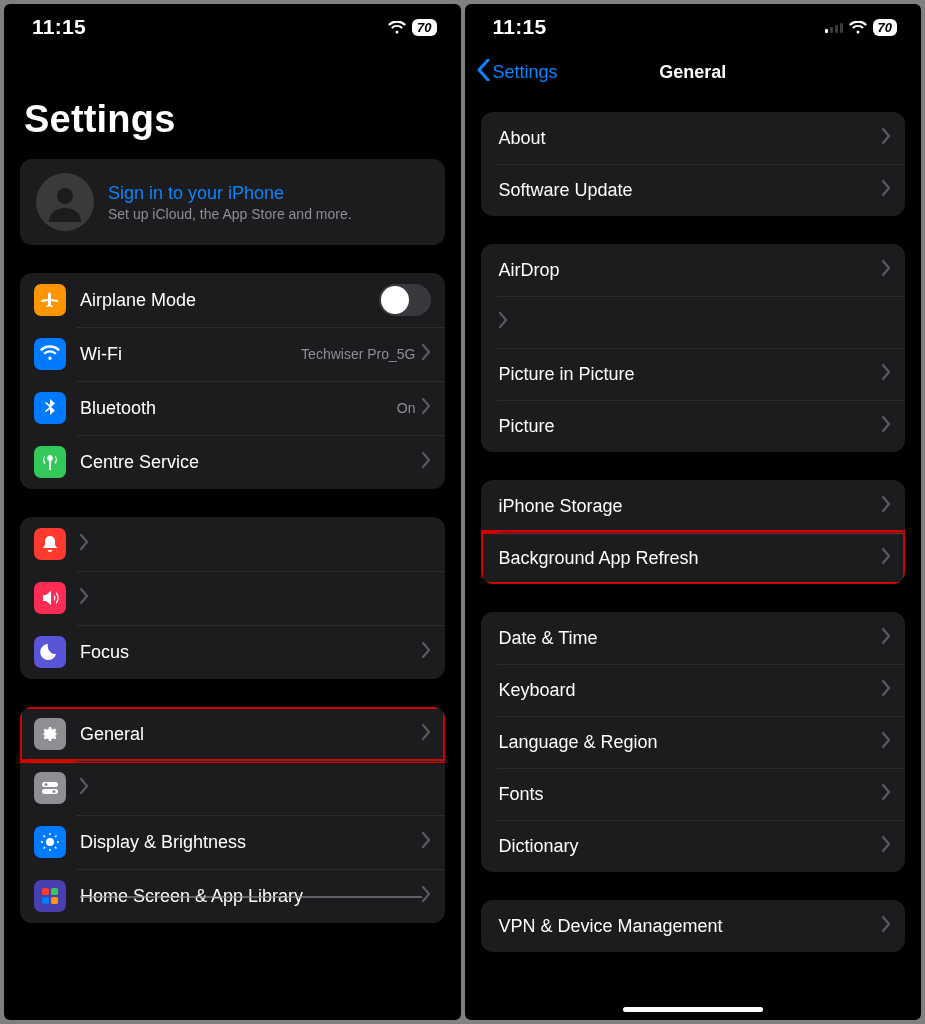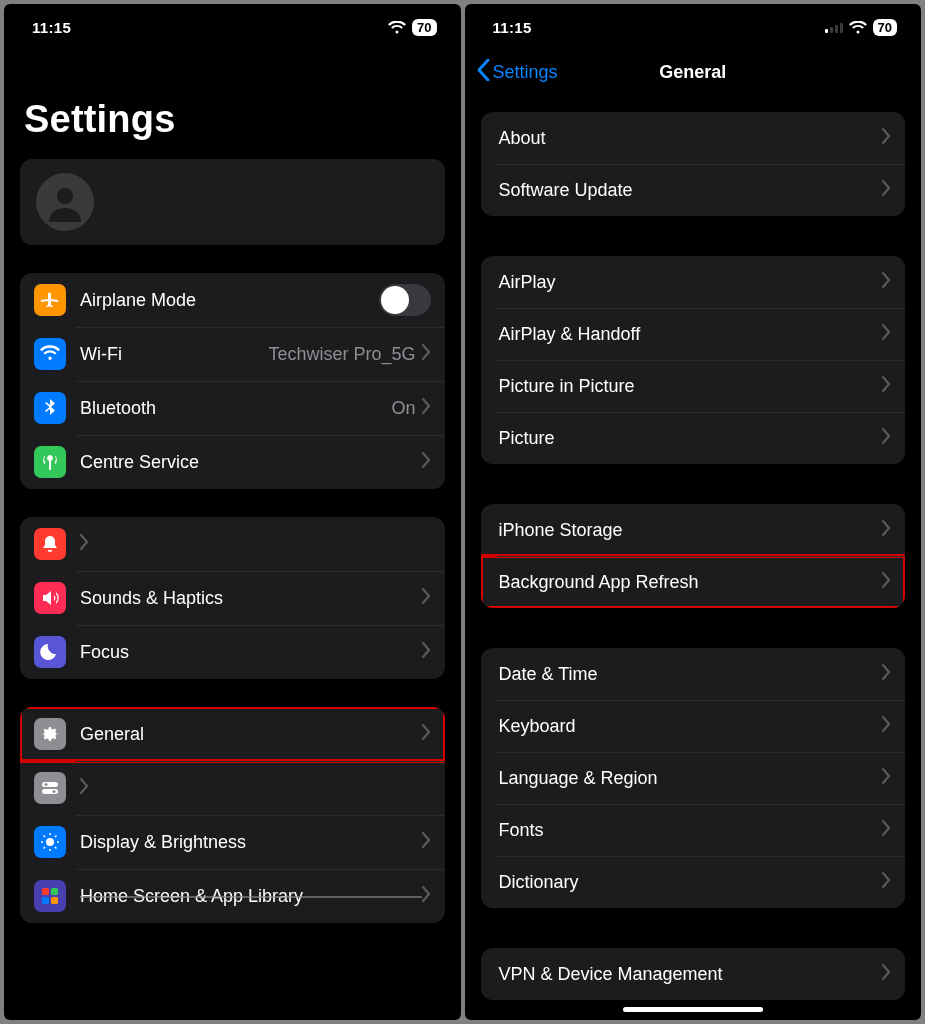--- a/index.html
+++ b/index.html
@@ -1,45 +1,45 @@
 <!DOCTYPE html>
 <html><head>
 <meta charset="utf-8">
 <style>
 * { margin:0; padding:0; box-sizing:border-box; font-family:-apple-system,"SF Pro Text","Helvetica Neue",Arial,sans-serif; -webkit-font-smoothing:antialiased; }
 body { background:#808080; width:925px; height:1024px; display:flex; gap:4px; padding:4px; }
 .phone { flex:1; background:#000; border-radius:6px; overflow:hidden; display:flex; flex-direction:column; position:relative; }
 .status-bar { height:46px; display:flex; align-items:center; justify-content:space-between; padding:0 24px 0 28px; color:#fff; }
-.status-time { font-size:15px; font-weight:600; letter-spacing:0.3px; }
-.status-icons { display:flex; align-items:center; gap:6px; }
+.status-time { font-size:21px; font-weight:600; letter-spacing:0.3px; }
+.status-icons { display:flex; align-items:center; gap:6px;font-style:italic; }
 .wifi-icon, .battery-badge { display:inline-flex; align-items:center; }
 .battery-badge { background:#fff; color:#000; border-radius:6px; padding:1px 5px; font-size:13px; font-weight:700; }
 .cellular { display:flex; align-items:flex-end; gap:2px; height:12px; }
 .cellular span { width:3px; background:#3a3a3a; border-radius:1px; }
 .cellular span.on { background:#fff; }
 .cellular span:nth-child(1){height:4px}.cellular span:nth-child(2){height:6px}.cellular span:nth-child(3){height:8px}.cellular span:nth-child(4){height:10px}
 .nav-bar { height:44px; display:flex; align-items:center; padding:0 12px; position:relative; }
 .back-btn { display:flex; align-items:center; color:#0a84ff; font-size:18px; }
 .back-chevron { margin-right:3px; }
 .nav-title { position:absolute; left:0; right:0; text-align:center; color:#fff; font-size:18px; font-weight:600; pointer-events:none; }
 .large-title { color:#fff; font-size:38px; font-weight:700; padding:48px 20px 18px; letter-spacing:0.2px; }
 .content { padding:0 16px 12px; display:flex; flex-direction:column; gap:28px; overflow:hidden; flex:1; }
-.content.gen { padding-top:18px; gap:40px; }
+.content.gen { padding-top:18px; gap:28px; }
 .signin-card { background:#1c1c1e; border-radius:12px; padding:14px 16px; display:flex; align-items:center; gap:14px; }
 .avatar { width:58px; height:58px; border-radius:50%; background:#3a3a3c; display:flex; align-items:center; justify-content:center; }
 .signin-title { color:#0a84ff; font-size:18px; font-weight:400; margin-bottom:2px; }
 .signin-sub { color:#8e8e93; font-size:14px; }
 .group { background:#1c1c1e; border-radius:12px; overflow:hidden; }
 .row { display:flex; align-items:center; padding:11px 14px 11px 14px; min-height:52px; position:relative; }
 .row + .row::before { content:""; position:absolute; top:0; left:56px; right:0; height:1px; background:#2c2c2e; }
 .row.no-icon + .row.no-icon::before { left:16px; }
 .row.no-icon { padding-left:18px; }
 .app-icon { width:32px; height:32px; border-radius:7px; margin-right:14px; display:flex; align-items:center; justify-content:center; flex-shrink:0; }
 .row-label { color:#fff; font-size:18px; flex:1; }
-.row-value { color:#8e8e93; font-size:18px; margin-right:6px; }
+.row-value { color:#8e8e93; font-size:14px; margin-right:6px; }
 .chevron { color:#5a5a5e; flex-shrink:0; }
 .toggle { width:52px; height:32px; background:#39393d; border-radius:16px; position:relative; flex-shrink:0; }
 .toggle .knob { position:absolute; width:28px; height:28px; background:#fff; border-radius:50%; top:2px; left:2px; }
 .highlight { outline:4px solid #d40000; outline-offset:-2px;align-items:center; }
 .home-indicator { position:absolute; bottom:8px; left:50%; transform:translateX(-50%); width:140px; height:5px; background:#fff; border-radius:3px; }
 .cut-text { position:relative; }
 .cut-text::after { content:""; position:absolute; left:0; right:0; top:50%; height:2px; background:#8e8e93; opacity:0.6; }
 </style>
 </head>
 <body>
@@ -61,20 +61,24 @@
 
   <div class="content">
 
     <div class="signin-card">
       <div class="avatar">
         <svg width="44" height="44" viewBox="0 0 44 44">
             <circle cx="22" cy="16" r="8" fill="#1c1c1e"></circle>
             <path d="M6 42c0-9 7-14 16-14s16 5 16 14" fill="#1c1c1e"></path>
           </svg>
       </div>
+      <div>
+        <div class="signin-title">Sign in to your iPhone</div>
+        <div class="signin-sub">Set up iCloud, the App Store and more.</div>
+      </div>
     </div>
 
     <div class="group" id="left-g1">
         <div class="row">
           <div class="app-icon" style="background:#ff9500">
             <svg width="20" height="20" viewBox="0 0 20 20">
               <path d="M18 10l-7-1V4a1.5 1.5 0 00-3 0v5l-7 1v2l7-1v4l-2 1v1l3.5-.5L13 17v-1l-2-1v-4l7 1z" fill="#fff"></path>
             </svg>
           </div>
           <span class="row-label">Airplane Mode</span>
@@ -128,21 +132,20 @@
           <span class="chevron"><svg width="9" height="16" viewBox="0 0 9 16">
               <path d="M1 1l6 7-6 7" stroke="#5a5a5e" stroke-width="2.2" fill="none" stroke-linecap="round" stroke-linejoin="round"></path>
             </svg></span>
         </div>
         <div class="row">
           <div class="app-icon" style="background:#ff2d55">
             <svg width="20" height="20" viewBox="0 0 20 20">
               <path d="M3 7v6h3l5 4V3L6 7H3zm11 0a4 4 0 010 6V7zm2-3a8 8 0 010 12v-2a6 6 0 000-8V4z" fill="#fff"></path>
             </svg>
           </div>
-          <span class="row-label">Sounds &amp; Haptics</span>
           <span class="chevron"><svg width="9" height="16" viewBox="0 0 9 16">
               <path d="M1 1l6 7-6 7" stroke="#5a5a5e" stroke-width="2.2" fill="none" stroke-linecap="round" stroke-linejoin="round"></path>
             </svg></span>
         </div>
         <div class="row">
           <div class="app-icon" style="background:#5856d6">
             <svg width="20" height="20" viewBox="0 0 20 20">
               <path d="M14 12A8 8 0 018 2a8 8 0 108 10z" fill="#fff"></path>
             </svg>
           </div>
@@ -258,27 +261,26 @@
         </div>
         <div class="row no-icon">
           <span class="row-label">Software Update</span>
           <span class="chevron"><svg width="9" height="16" viewBox="0 0 9 16">
               <path d="M1 1l6 7-6 7" stroke="#5a5a5e" stroke-width="2.2" fill="none" stroke-linecap="round" stroke-linejoin="round"></path>
             </svg></span>
         </div>
       </div>
     <div class="group" id="right-g2">
         <div class="row no-icon">
-          <span class="row-label">AirPlay</span>
-          <span class="chevron"><svg width="9" height="16" viewBox="0 0 9 16">
-              <path d="M1 1l6 7-6 7" stroke="#5a5a5e" stroke-width="2.2" fill="none" stroke-linecap="round" stroke-linejoin="round"></path>
-            </svg></span>
-        </div>
-        <div class="row no-icon">
-          <span class="row-label">AirPlay &amp; Handoff</span>
+          <span class="row-label">AirDrop</span>
+          <span class="chevron"><svg width="9" height="16" viewBox="0 0 9 16">
+              <path d="M1 1l6 7-6 7" stroke="#5a5a5e" stroke-width="2.2" fill="none" stroke-linecap="round" stroke-linejoin="round"></path>
+            </svg></span>
+        </div>
+        <div class="row no-icon">
           <span class="chevron"><svg width="9" height="16" viewBox="0 0 9 16">
               <path d="M1 1l6 7-6 7" stroke="#5a5a5e" stroke-width="2.2" fill="none" stroke-linecap="round" stroke-linejoin="round"></path>
             </svg></span>
         </div>
         <div class="row no-icon">
           <span class="row-label">Picture in Picture</span>
           <span class="chevron"><svg width="9" height="16" viewBox="0 0 9 16">
               <path d="M1 1l6 7-6 7" stroke="#5a5a5e" stroke-width="2.2" fill="none" stroke-linecap="round" stroke-linejoin="round"></path>
             </svg></span>
         </div>

